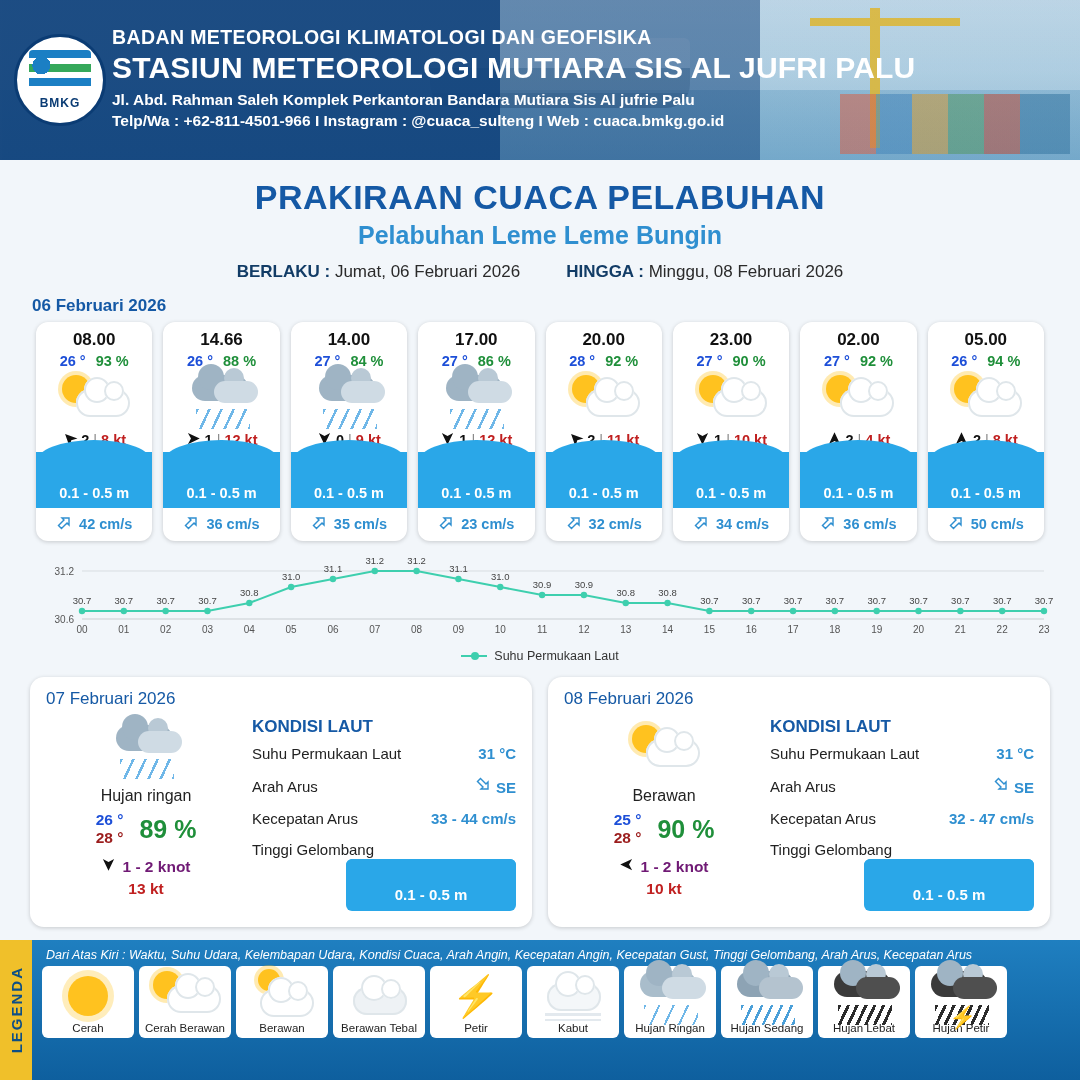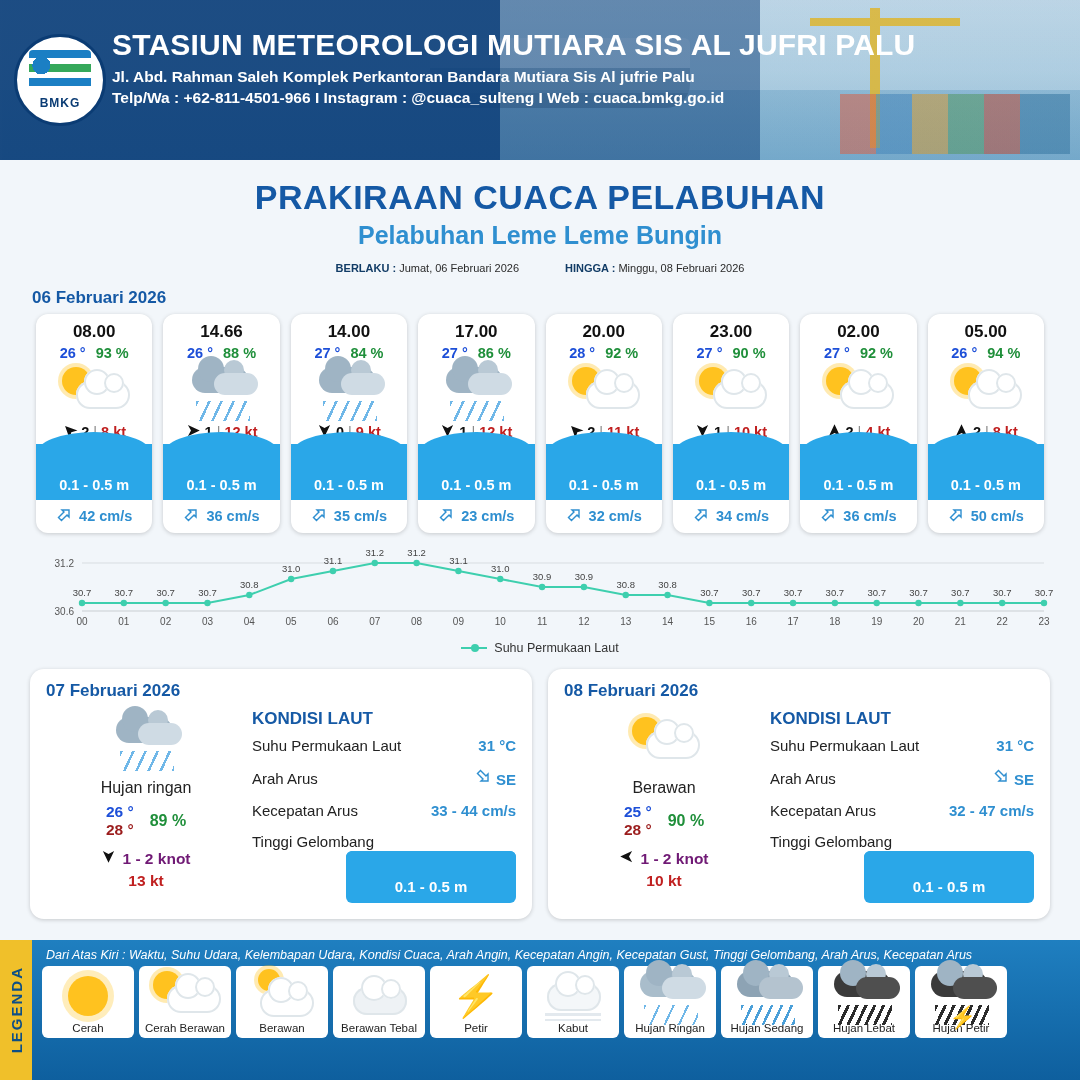--- a/index.html
+++ b/index.html
@@ -68,21 +68,21 @@
   .title-main {
     text-align:center; margin-top:18px;
     font-size:34px; font-weight:bold; color:#1559a5; letter-spacing:.5px;
   }
   .title-sub {
     text-align:center; margin-top:4px;
     font-size:25px; font-weight:bold; color:#2f8fd0;
   }
   .valid-row {
     display:flex; justify-content:center; gap:46px; margin-top:12px;
-    font-size:11px; color:#1b3f63;
+    font-size:17px; color:#1b3f63;
   }
   .valid-row b { color:#123c66; }
   .valid-row span.val { color:#2a2a2a; }
 
   .date-label {
     margin:14px 0 6px 32px; font-size:17px; font-weight:bold; color:#1559a5;
   }
 
   
   .cards {
@@ -171,30 +171,30 @@
   }
   .legend-row .lline { width:26px; height:2px; background:#3ecfae; position:relative; }
   .legend-row .lline:after{content:"";position:absolute;left:10px;top:-3px;width:8px;height:8px;border-radius:50%;background:#3ecfae;}
 
   
   .day-panels { display:flex; gap:16px; padding:10px 30px 0; }
   .day-panel {
     flex:1; background:#fff; border-radius:14px; box-shadow:0 1px 4px rgba(0,0,0,.18);
     padding:12px 16px 10px; position:relative; height:250px;
   }
-  .dp-date { font-size:17px; font-weight:bold; color:#1559a5; }
+  .dp-date { font-size:17px; font-weight:normal; color:#1559a5; }
   .dp-body { display:flex; margin-top:4px; }
   .dp-left { width:200px; text-align:center; position:relative; }
   .dp-icon { height:66px; display:flex; align-items:center; justify-content:center; margin-top:4px;}
   .dp-cond { font-size:16px; color:#222; margin-top:4px; }
   .dp-temps { display:flex; justify-content:center; gap:16px; align-items:center; margin-top:6px; }
   .dp-tcol { display:flex; flex-direction:column; font-size:15.5px; font-weight:bold; }
   .dp-tmin { color:#1d4fd8; }
   .dp-tmax { color:#9b1c1c; }
-  .dp-hum { font-size:16px; font-weight:bold; color:#1f8f3a; }
+  .dp-hum { font-size:25px; font-weight:bold; color:#1f8f3a; }
   .dp-wind { display:flex; align-items:center; justify-content:center; gap:6px; font-size:15.5px; margin-top:10px;}
   .dp-wind .wv { color:#701a75; font-weight:bold;}
   .dp-gust { font-size:15.5px; font-weight:bold; color:#c02020; margin-top:4px; }
   .dp-right { flex:1; padding-left:6px; }
   .dp-title { font-size:17px; font-weight:bold; color:#1559a5; margin:4px 0 8px; }
   .dp-row { display:flex; align-items:center; justify-content:space-between; font-size:15px; color:#222; margin-bottom:14px; }
   .dp-val { color:#2f8fd0; font-weight:bold; }
   .dp-wave-badge {
     position:absolute; right:16px; bottom:16px; width:170px; height:52px;
     background:#2aa7e8; border-radius:6px; overflow:hidden;
@@ -239,20 +239,21 @@
   <div class="port-art"></div>
   <div class="ship"></div>
   <div class="crane"></div>
   <div class="boxes"></div>
   <div class="hdr-bar"></div>
   <div class="logo">
     <div class="lmark"></div>
     <div class="ltext">BMKG</div>
   </div>
   <div class="hdr-text">
+    <div class="hdr-l1">BADAN METEOROLOGI KLIMATOLOGI DAN GEOFISIKA</div>
     <div class="hdr-l2">STASIUN METEOROLOGI MUTIARA SIS AL JUFRI PALU</div>
     <div class="hdr-l3">Jl. Abd. Rahman Saleh Komplek Perkantoran Bandara Mutiara Sis Al jufrie Palu</div>
     <div class="hdr-l4">Telp/Wa : +62-811-4501-966  I  Instagram : @cuaca_sulteng  I  Web : cuaca.bmkg.go.id</div>
   </div>
 </div>
 
 <div class="title-main">PRAKIRAAN CUACA PELABUHAN</div>
 <div class="title-sub">Pelabuhan Leme Leme Bungin</div>
 <div class="valid-row">
   <div>

